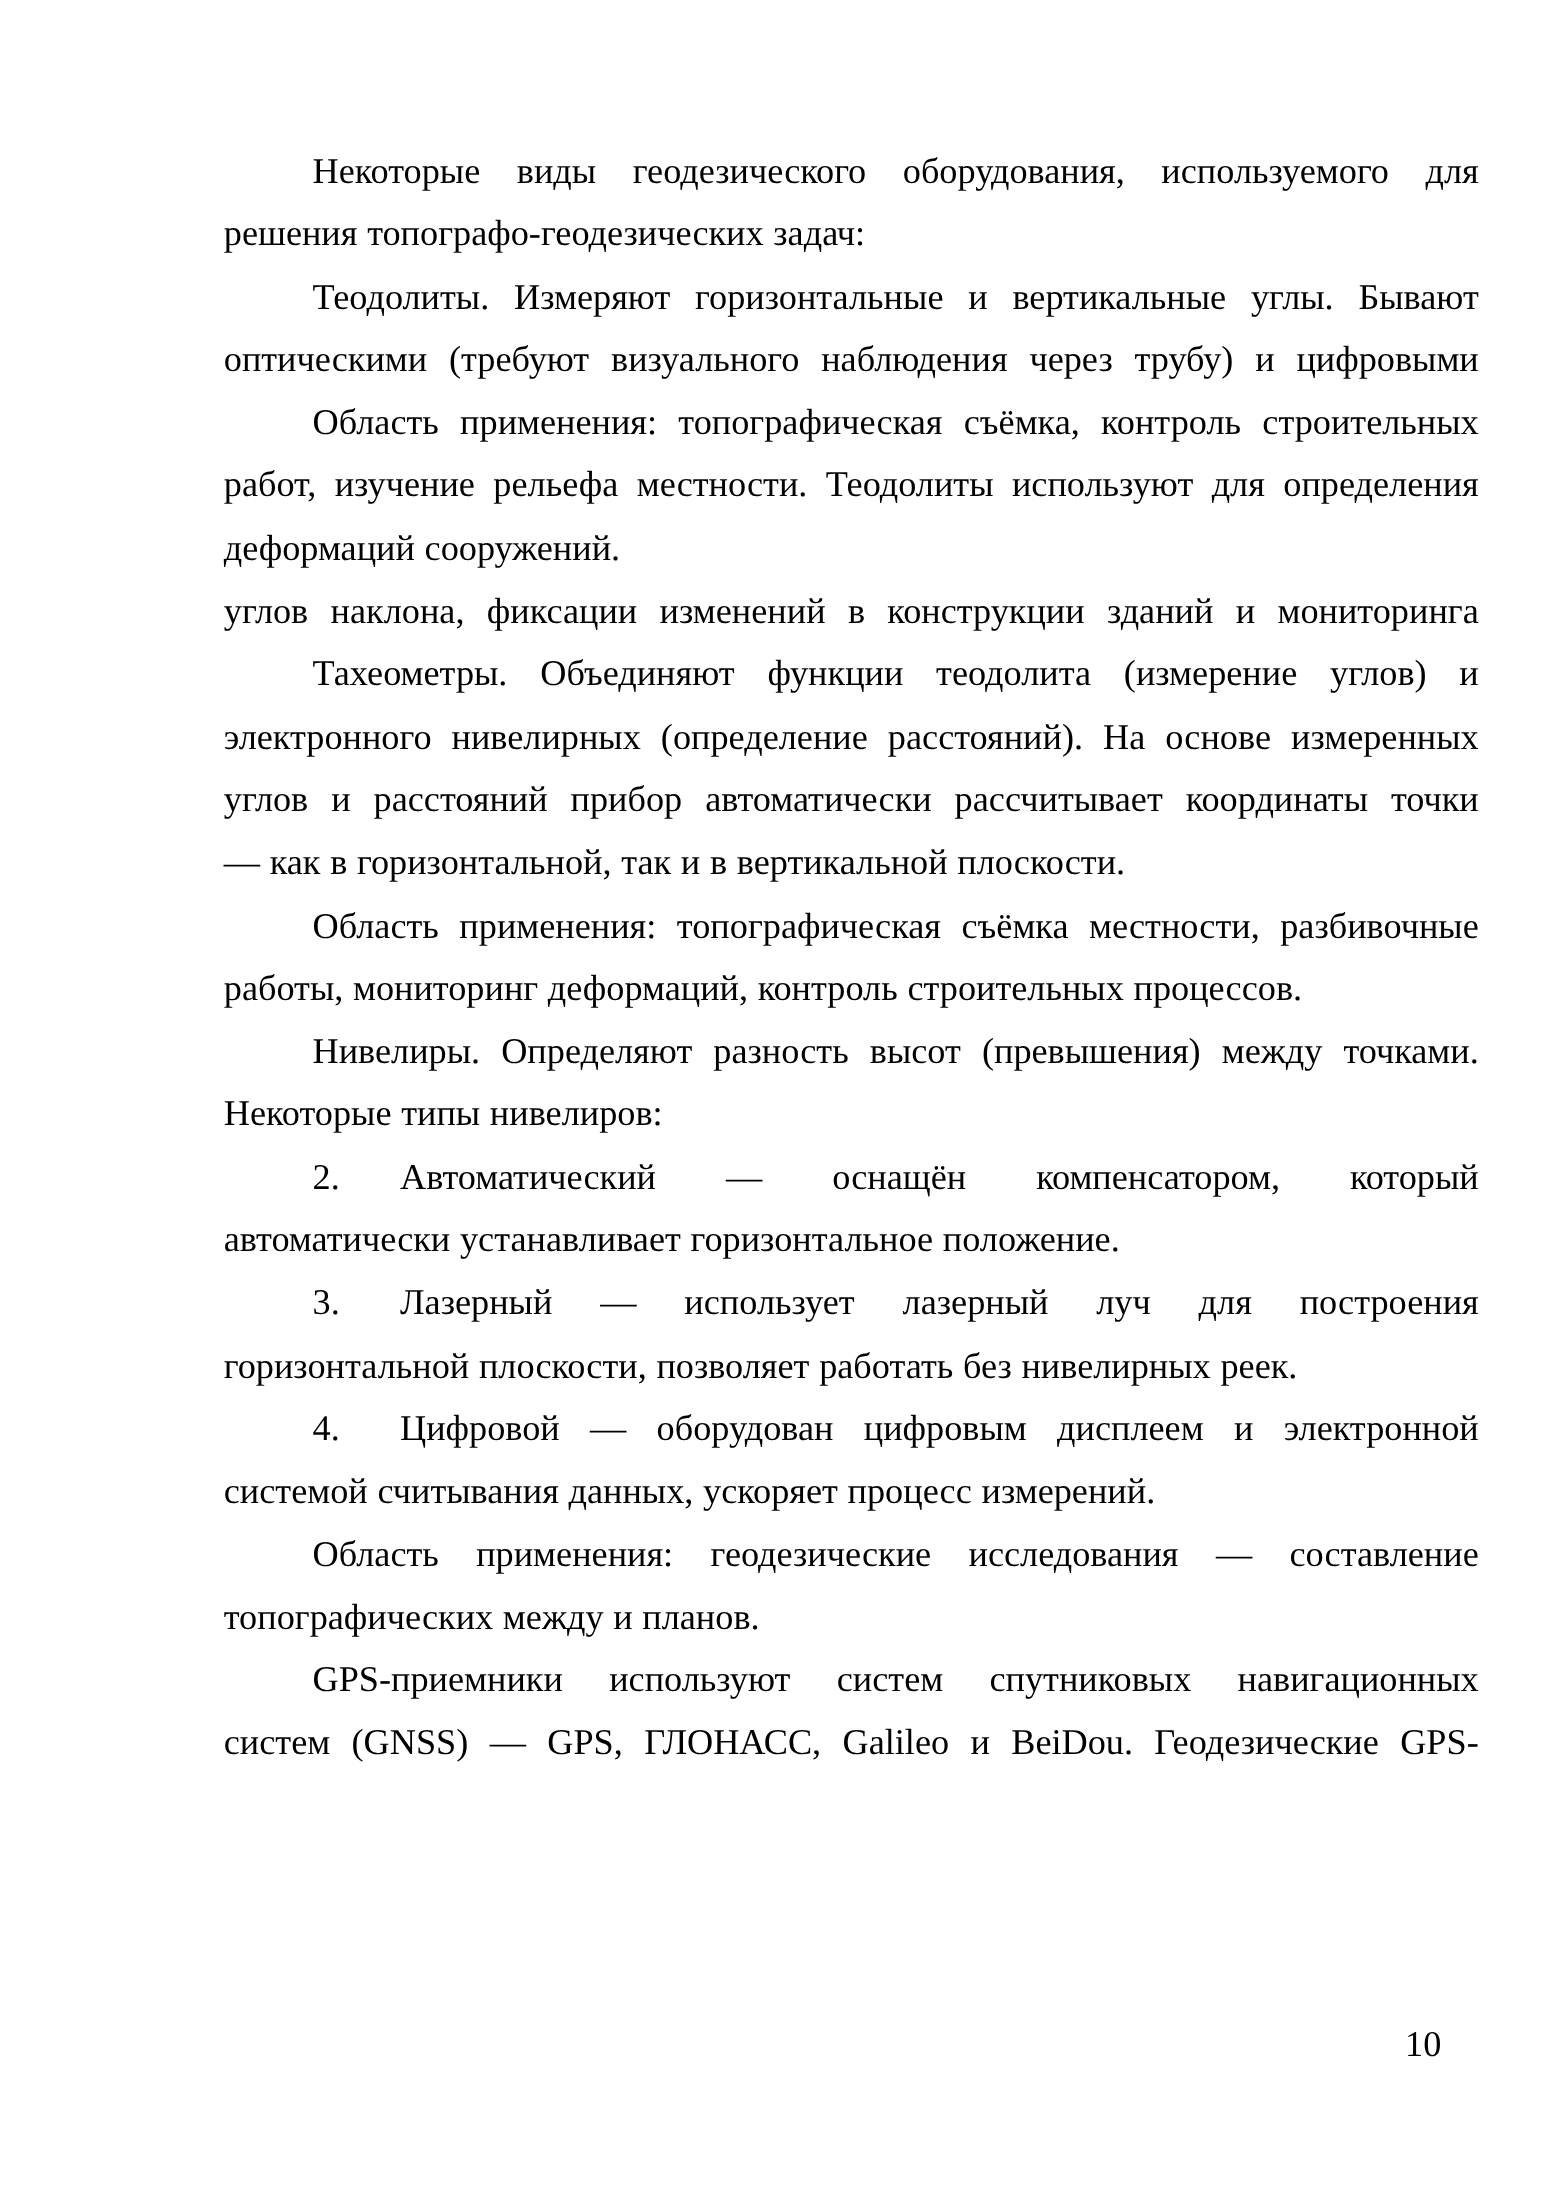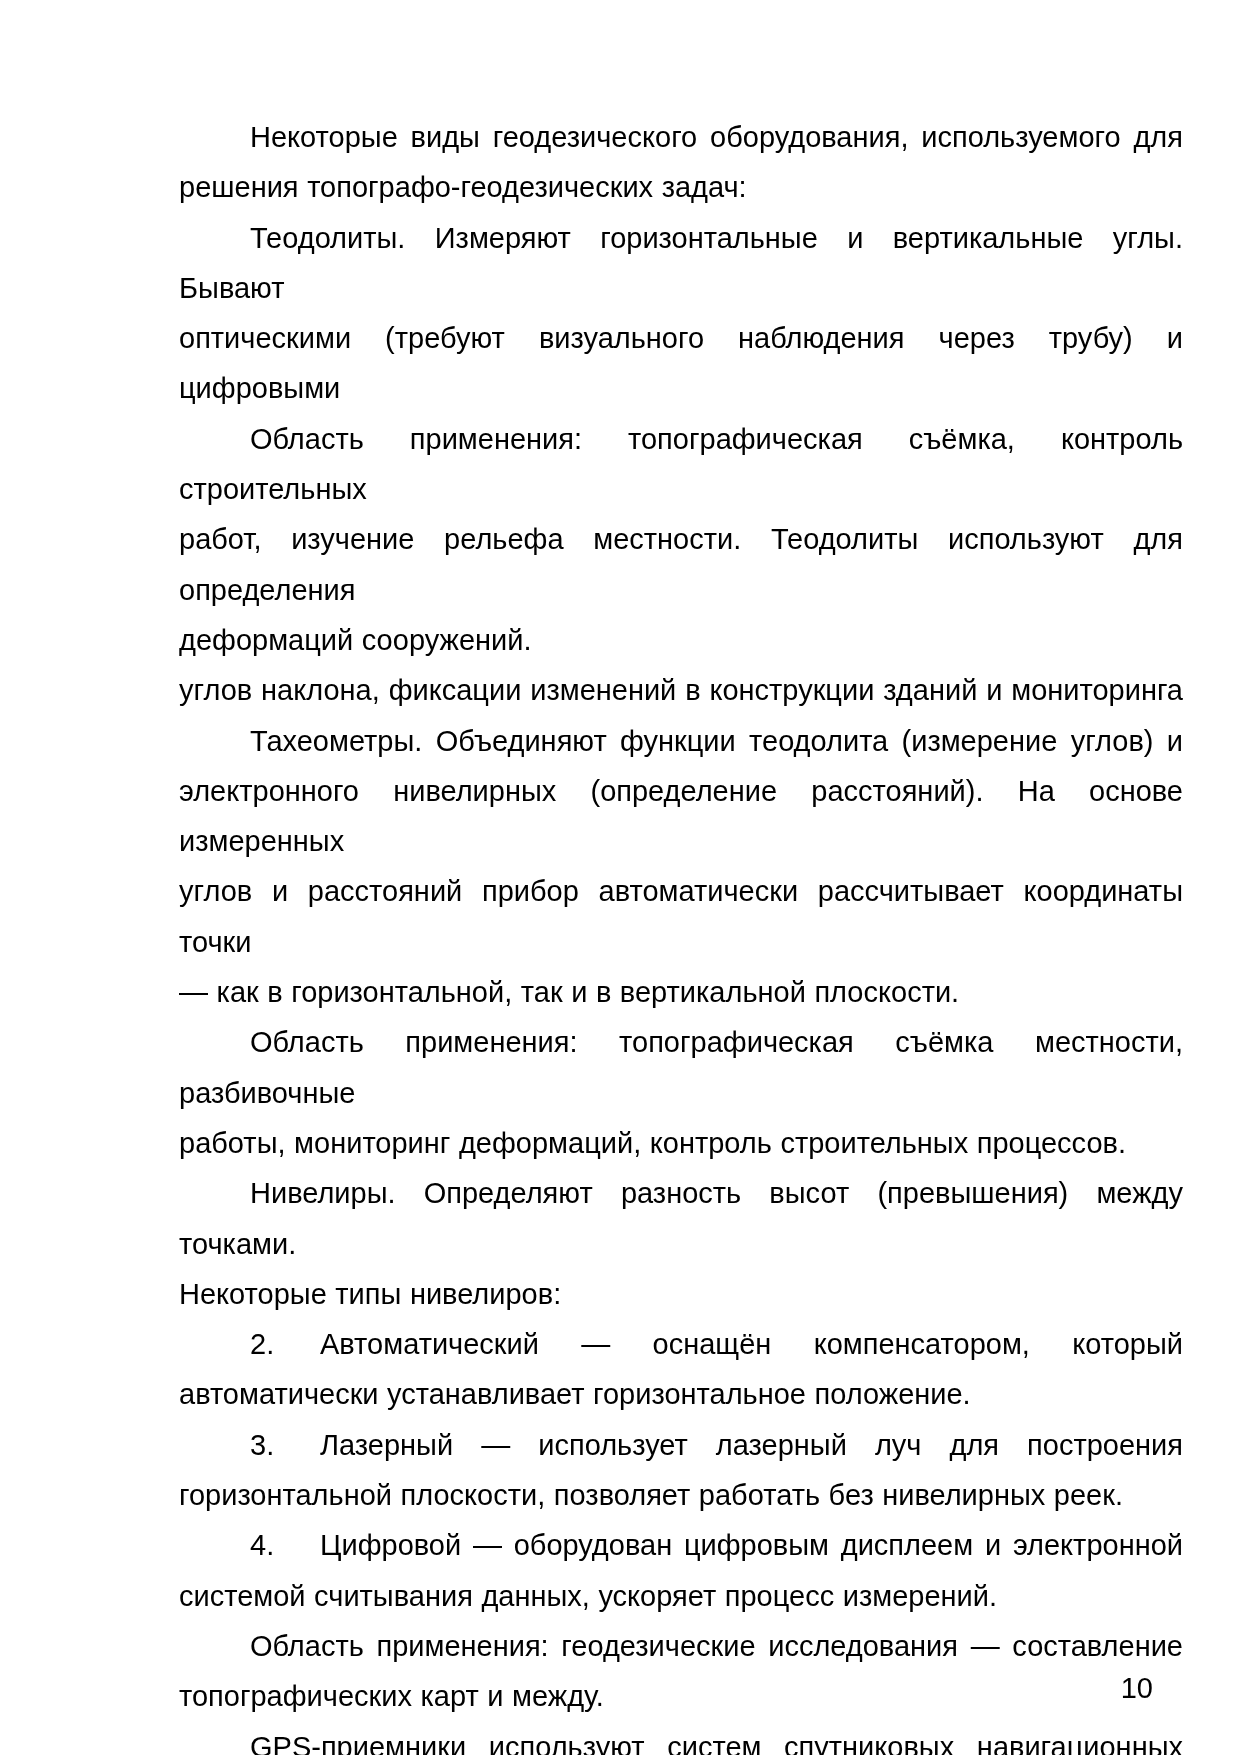--- a/index.html
+++ b/index.html
@@ -2,40 +2,40 @@
 <html><head>
 <meta charset="utf-8">
 <style>
   html, body { margin: 0; padding: 0; background: #ffffff; }
   .page {
     position: relative;
     width: 1241px;
     height: 1755px;
     background: #ffffff;
     color: #000000;
-    font-family: Liberation Sans, sans-serif;
+    font-family: Liberation Serif, serif;
     overflow: hidden;
   }
   .text-block {
     position: absolute;
     left: 179px;
     top: 112px;
     width: 1004px;
     font-size: 29px;
     line-height: 50.3px;
     word-spacing: 0.5px;
   }
   .para { margin: 0; padding: 0; }
   .l { text-align: justify; }
   .l.s { text-align-last: justify; }
   .l.i { text-indent: 71px; }
   .num { display: inline-block; width: 70px; text-indent: 0; }
   .page-number {
     position: absolute;
-    top: 1672px;
+    top: 1620px;
     right: 88px;
     font-size: 29px;
     line-height: normal;
   }
 </style>
 </head>
 <body>
 
 <div class="page">
   <div class="text-block">
@@ -85,21 +85,21 @@
       <div class="l">горизонтальной плоскости, позволяет работать без нивелирных реек.</div>
     </div>
 
     <div class="para">
       <div class="l i s"><span class="num">4.</span><span>Цифровой — оборудован цифровым дисплеем и электронной</span></div>
       <div class="l">системой считывания данных, ускоряет процесс измерений.</div>
     </div>
 
     <div class="para">
       <div class="l i s">Область применения: геодезические исследования — составление</div>
-      <div class="l">топографических карт и между.</div>
+      <div class="l">топографических между и планов.</div>
     </div>
 
     <div class="para">
       <div class="l i s">GPS-приемники используют систем спутниковых навигационных</div>
       <div class="l s">систем (GNSS) — GPS, ГЛОНАСС, Galileo и BeiDou. Геодезические GPS-</div>
     </div>
 
   </div>
 
   <div class="page-number">10</div>

